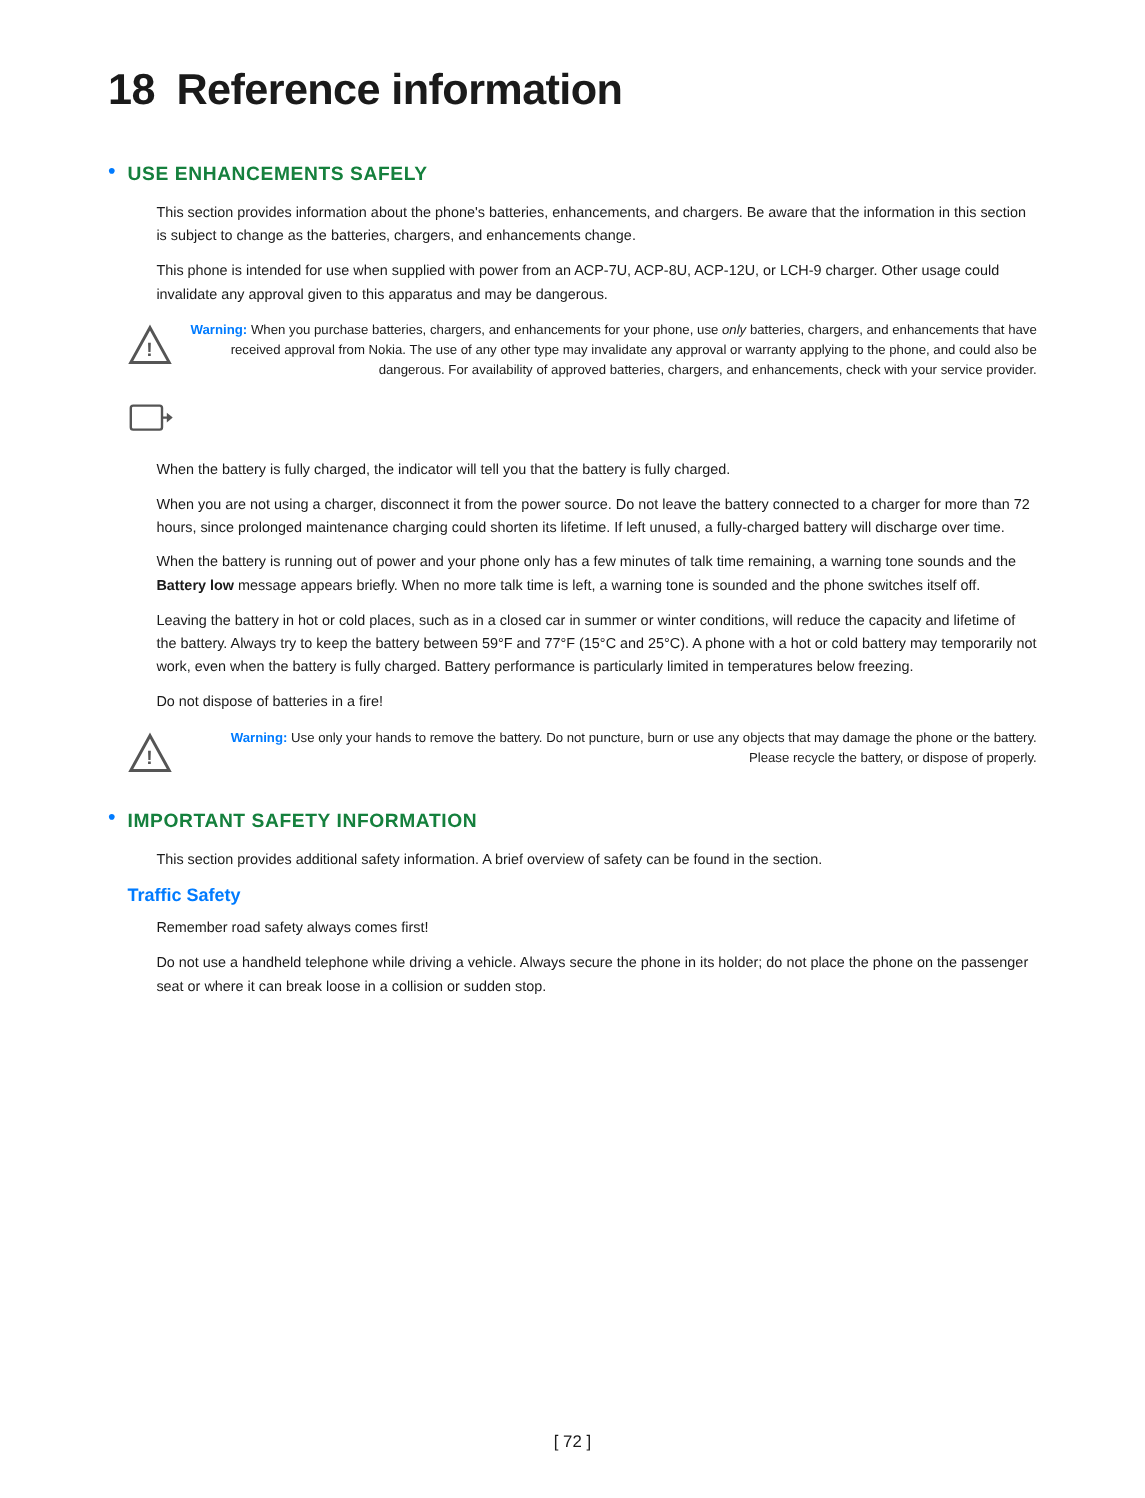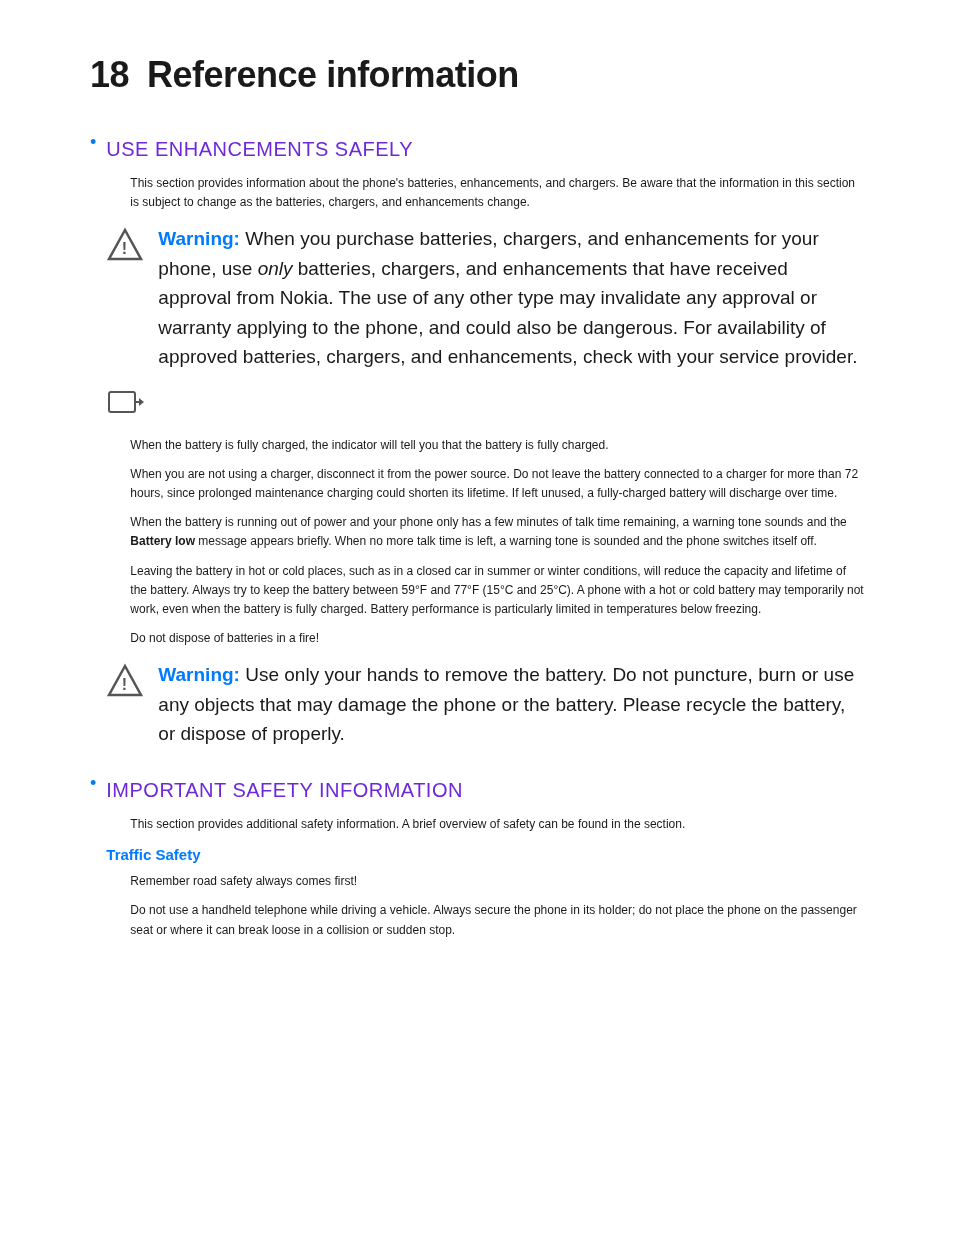--- a/index.html
+++ b/index.html
@@ -28,23 +28,23 @@
       color: #1a1a1a;
       margin-bottom: 28px;
       letter-spacing: -0.5px;
     }
 
     h1.chapter-title span.chapter-num {
       margin-right: 18px;
     }
 
     .section-heading {
-      font-size: 20px;
-      font-weight: 400;
-      color: #6d28d9;
+      font-size: 16px;
+      font-weight: 700;
+      color: #15803d;
       text-transform: uppercase;
       letter-spacing: 0.5px;
       margin-bottom: 10px;
       margin-top: 4px;
     }
 
     .subsection-heading {
       font-size: 15px;
       font-weight: 700;
       color: #007bff;
@@ -81,22 +81,23 @@
     }
 
     .notice-icon {
       width: 38px;
       height: 38px;
       flex-shrink: 0;
       margin-top: 2px;
     }
 
     .notice-text {
-      font-size: 19px;
+      font-size: 11px;
       line-height: 1.55;
+      text-align: right;
     }
 
     .notice-text .label-warning {
       color: #007bff;
       font-weight: 700;
     }
 
     .notice-text .label-note {
       color: #007bff;
       font-weight: 700;
@@ -133,20 +134,21 @@
   <h1 class="chapter-title">
     <span class="chapter-num">18</span><span>Reference information</span>
   </h1>
 
   <div class="bullet-section">
     <span class="bullet-dot">•</span>
     <div class="sub-content">
       <div class="section-heading">USE ENHANCEMENTS SAFELY</div>
 
       <p>This section provides information about the phone's batteries, enhancements, and chargers. Be aware that the information in this section is subject to change as the batteries, chargers, and enhancements change.</p>
+      <p>This phone is intended for use when supplied with power from an ACP-7U, ACP-8U, ACP-12U, or LCH-9 charger. Other usage could invalidate any approval given to this apparatus and may be dangerous.</p>
 
       <div class="notice-box">
         <svg class="notice-icon" viewBox="0 0 38 38" xmlns="http://www.w3.org/2000/svg">
           <polygon points="19,4 35,33 3,33" fill="none" stroke="#555" stroke-width="2.5"></polygon>
           <text x="18.5" y="28" font-size="16" font-weight="bold" text-anchor="middle" fill="#555">!</text>
         </svg>
         <div class="notice-text">
           <span class="label-warning">Warning:</span><span> When you purchase batteries, chargers, and enhancements for your phone, use <em>only</em> batteries, chargers, and enhancements that have received approval from Nokia. The use of any other type may invalidate any approval or warranty applying to the phone, and could also be dangerous. For availability of approved batteries, chargers, and enhancements, check with your service provider.</span>
         </div>
       </div>
@@ -184,14 +186,17 @@
       <p>This section provides additional safety information. A brief overview of safety can be found in the section.</p>
 
       <div style="margin-top: 6px;">
         <div class="subsection-heading">Traffic Safety</div>
         <p>Remember road safety always comes first!</p>
         <p>Do not use a handheld telephone while driving a vehicle. Always secure the phone in its holder; do not place the phone on the passenger seat or where it can break loose in a collision or sudden stop.</p>
       </div>
     </div>
   </div>
 
+  <div class="page-footer">
+    <span>[ 72 ]</span>
+  </div>
 
 </div>
 
 </body></html>

